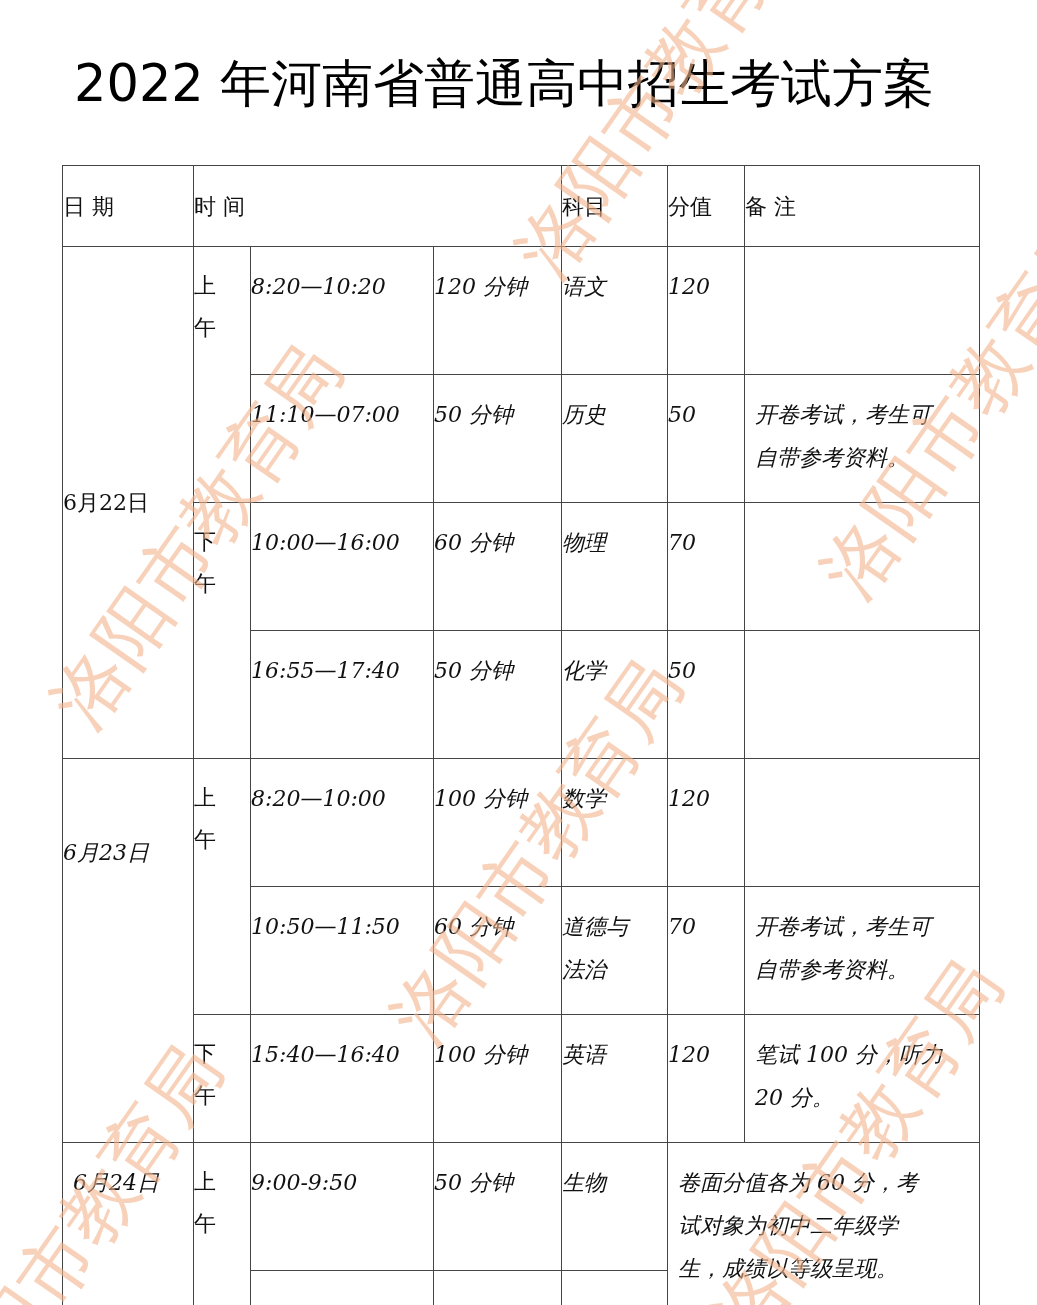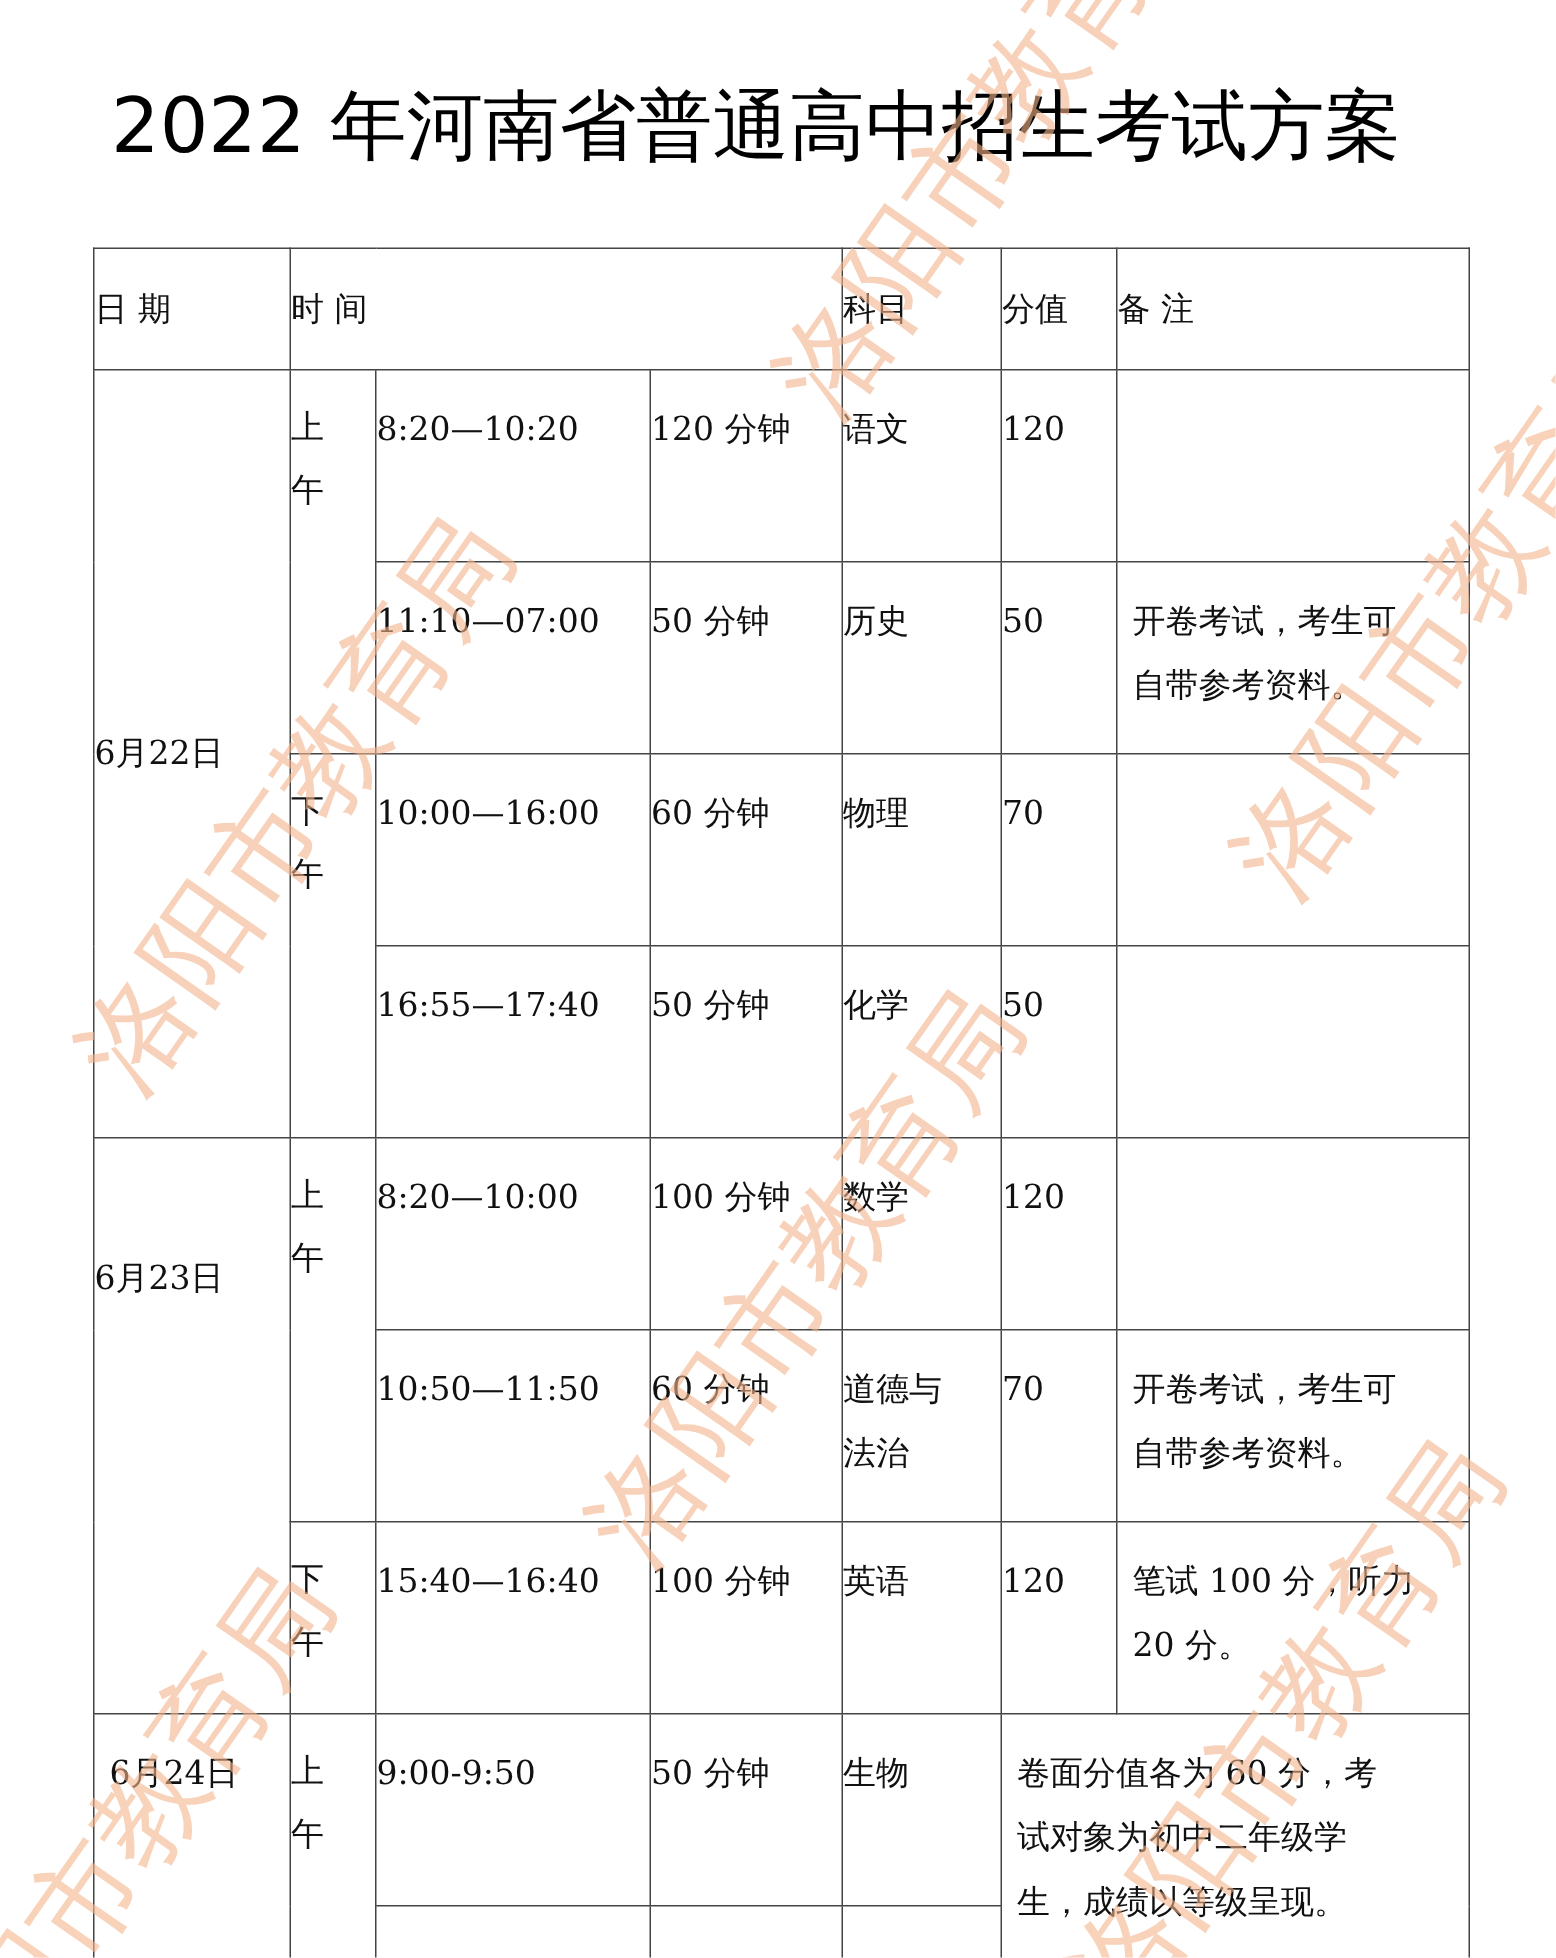--- a/index.html
+++ b/index.html
@@ -14,21 +14,21 @@
   table.sched {
     position:absolute; left:62px; top:165px; border-collapse:collapse; table-layout:fixed;
     width:917px;
   }
   table.sched td {
     border:1.5px solid #444; font-size:22px; text-align:left; vertical-align:top;
     padding:0; line-height:43px;
   }
   table.sched tr.head td { height:80px; vertical-align:middle; font-size:22px; }
   table.sched tr.r td { height:109px; }
-  .pad { padding-top:18px !important; }
+  .pad { padding-top:18px !important;font-style:italic; }
   .ampm { line-height:42px !important; padding-top:18px !important; }
   .vmid { vertical-align:middle !important;margin-left:43px; }
   .note { padding-left:10px !important; padding-right:10px !important; line-height:43px !important; }
   .wm {
     position:absolute; color:#f3b48b; opacity:0.6; font-family:"DejaVu Serif","Liberation Serif",serif;
     font-size:74px; white-space:nowrap; transform-origin:left top; pointer-events:none;
     font-weight:300;
   }
 </style>
 </head>

